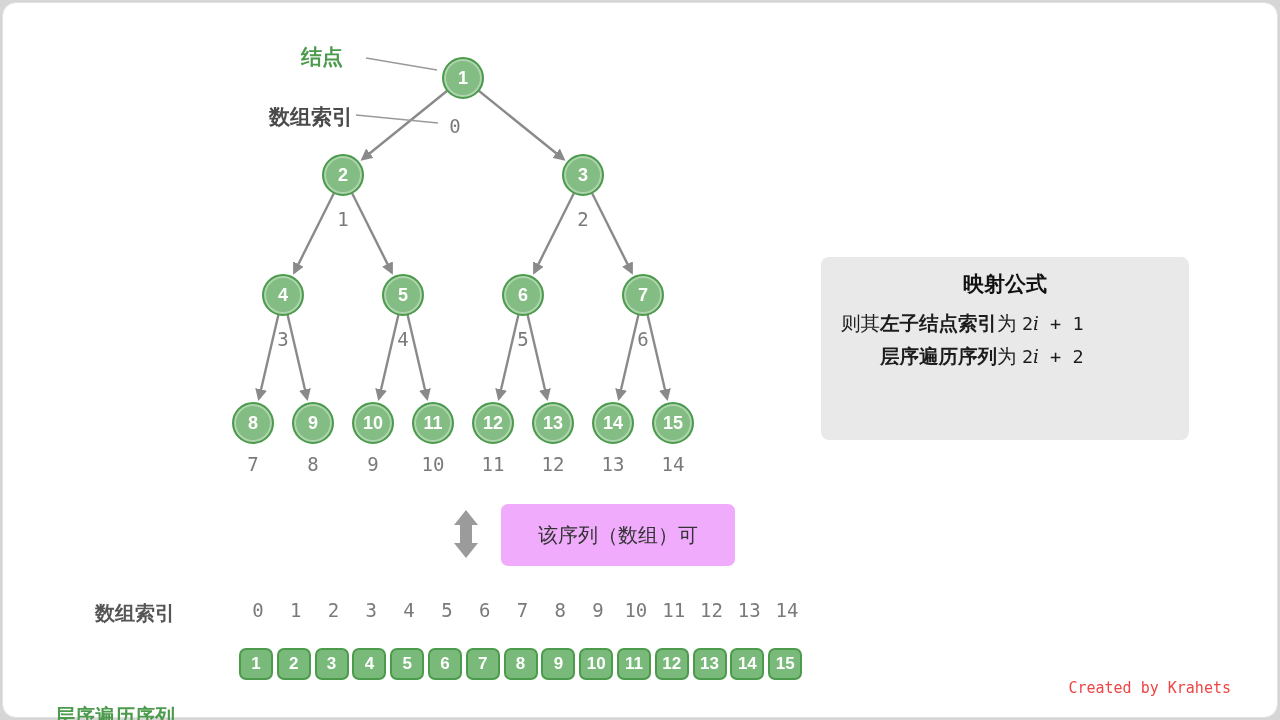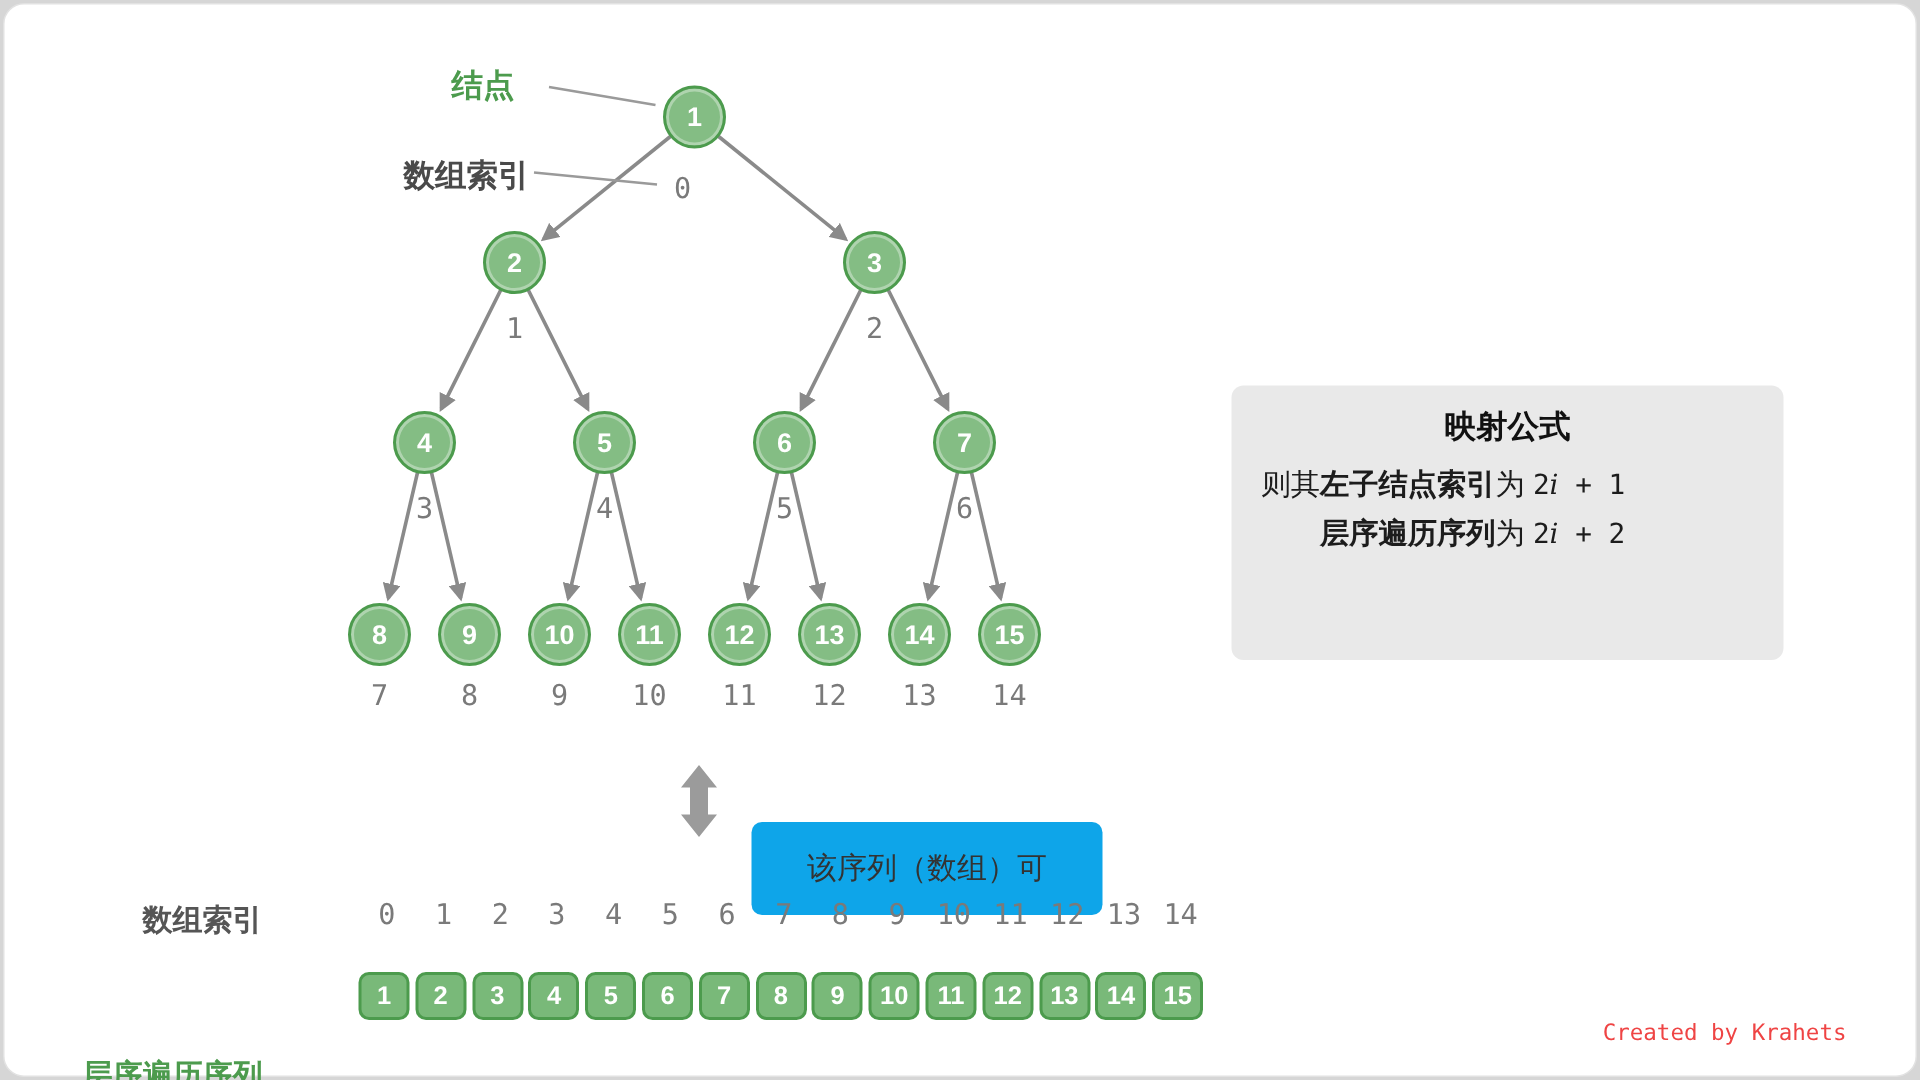--- a/index.html
+++ b/index.html
@@ -48,23 +48,23 @@
   .formula-line { font-size: 19.5px; color: #1c1c1c; line-height: 33px; white-space: nowrap; }
   .formula-line .b { font-weight: bold; }
   .formula-line .code { font-family: "DejaVu Sans Mono", monospace; font-size: 18.5px; white-space: pre; }
   .formula-line .mi { font-family: "DejaVu Serif", serif; font-style: italic; font-size: 18.5px; white-space: pre; }
   .formula-line.line3 { padding-left: 39px; }
 
   .updown { position: absolute; left: 450px; top: 507px; }
 
   .note-box {
     position: absolute; left: 498px; top: 501px; width: 234px; height: 62px;
-    background: #0ea5e9; border-radius: 7px;
+    background: #f0abfc; border-radius: 7px;
     display: flex; flex-direction: column; justify-content: center; align-items: center;
-    font-size: 20px; color: #333; line-height: 27px; margin-top: 44px;
+    font-size: 20px; color: #333; line-height: 27px;
   }
 
   .bottom-index-label {
     position: absolute; left: 0; top: 597px; width: 172px; text-align: right;
     font-size: 20px; font-weight: bold; color: #555;
   }
   .bottom-seq-label {
     position: absolute; left: 0; top: 652px; width: 172px; text-align: right;
     font-size: 20px; font-weight: bold; color: #4c9b4d; margin-top: 48px;
   }

